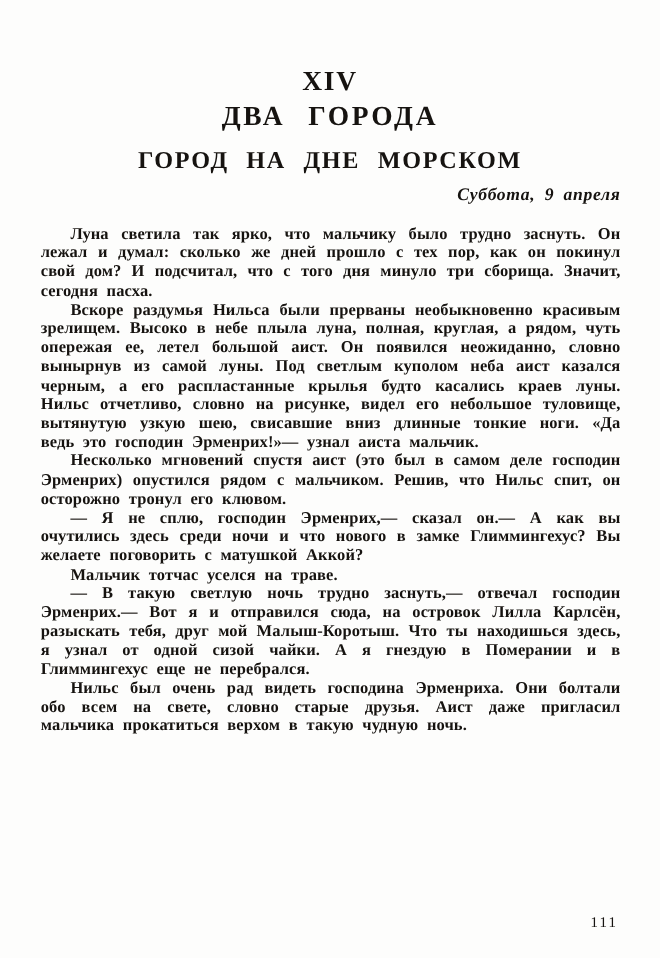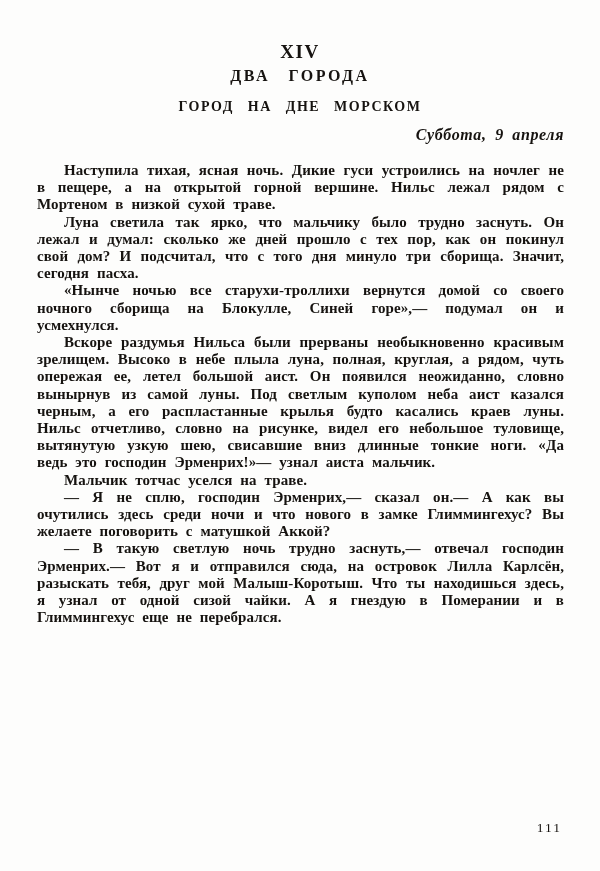--- a/index.html
+++ b/index.html
@@ -14,37 +14,37 @@
     background: #fdfdfc;
     color: #161310;
     font-family: "Liberation Serif", serif;
     overflow: hidden;
     box-sizing: border-box;
   }
   .header {
     text-align: center;
   }
   .chapter-number {
-    padding-top: 42px;
-    font-size: 19px;
+    padding-top: 62px;
+    font-size: 25px;
     font-weight: 700;
     letter-spacing: 1.5px;
     line-height: 1;
   }
   .chapter-title {
     margin-top: 7px;
-    font-size: 16px;
+    font-size: 25px;
     font-weight: 700;
     letter-spacing: 2.5px;
     word-spacing: 12px;
     line-height: 1;
   }
   .section-title {
     margin-top: 16px;
-    font-size: 14px;
+    font-size: 22px;
     font-weight: 700;
     letter-spacing: 1.5px;
     word-spacing: 9px;
     line-height: 1;
   }
   .dateline {
     margin-top: 13px;
     margin-right: 36px;
     text-align: right;
     font-style: italic;
@@ -65,43 +65,43 @@
     letter-spacing: 0.1px;
   }
   .text-block p {
     margin: 0;
     padding: 0;
     text-indent: 27px;
   }
   .page-number {
     position: absolute;
     right: 38px;
-    bottom: 35px;
+    bottom: 24px;
     font-size: 13.5px;
     font-weight: 400;
     letter-spacing: 2px;
   }
 </style>
 </head>
 <body>
 
 <div class="page" style="background: rgb(253, 253, 252); color: rgb(22, 19, 16);">
 
   <div class="header">
     <div class="chapter-number">XIV</div>
     <div class="chapter-title">ДВА ГОРОДА</div>
     <div class="section-title">ГОРОД НА ДНЕ МОРСКОМ</div>
     <div class="dateline">Суббота, 9 апреля</div>
   </div>
 
   <div class="text-block">
-      <p>Наступила тихая, ясная ночь. Дикие гуси устроились на ночлег не в пещере, а на открытой горной вершине. Нильс лежал рядом с Мортеном в низкой сухой траве.</p>
       <p>Луна светила так ярко, что мальчику было трудно заснуть. Он лежал и думал: сколько же дней прошло с тех пор, как он покинул свой дом? И подсчитал, что с того дня минуло три сборища. Значит, сегодня пасха.</p>
-      <p>«Нынче ночью все старухи-троллихи вернутся домой со своего ночного сборища на Блокулле, Синей горе»,— подумал он и усмехнулся.</p>
       <p>Вскоре раздумья Нильса были прерваны необыкновенно красивым зрелищем. Высоко в небе плыла луна, полная, круглая, а рядом, чуть опережая ее, летел большой аист. Он появился неожиданно, словно вынырнув из самой луны. Под светлым куполом неба аист казался черным, а его распластанные крылья будто касались краев луны. Нильс отчетливо, словно на рисунке, видел его небольшое туловище, вытянутую узкую шею, свисавшие вниз длинные тонкие ноги. «Да ведь это господин Эрменрих!»— узнал аиста мальчик.</p>
+      <p>Несколько мгновений спустя аист (это был в самом деле господин Эрменрих) опустился рядом с мальчиком. Решив, что Нильс спит, он осторожно тронул его клювом.</p>
+      <p>— Я не сплю, господин Эрменрих,— сказал он.— А как вы очутились здесь среди ночи и что нового в замке Глиммингехус? Вы желаете поговорить с матушкой Аккой?</p>
       <p>Мальчик тотчас уселся на траве.</p>
-      <p>— Я не сплю, господин Эрменрих,— сказал он.— А как вы очутились здесь среди ночи и что нового в замке Глиммингехус? Вы желаете поговорить с матушкой Аккой?</p>
       <p>— В такую светлую ночь трудно заснуть,— отвечал господин Эрменрих.— Вот я и отправился сюда, на островок Лилла Карлсён, разыскать тебя, друг мой Малыш-Коротыш. Что ты находишься здесь, я узнал от одной сизой чайки. А я гнездую в Померании и в Глиммингехус еще не перебрался.</p>
+      <p>Нильс был очень рад видеть господина Эрменриха. Они болтали обо всем на свете, словно старые друзья. Аист даже пригласил мальчика прокатиться верхом в такую чудную ночь.</p>
     </div>
 
   <div class="page-number">111</div>
 
 </div>
 
 </body></html>

